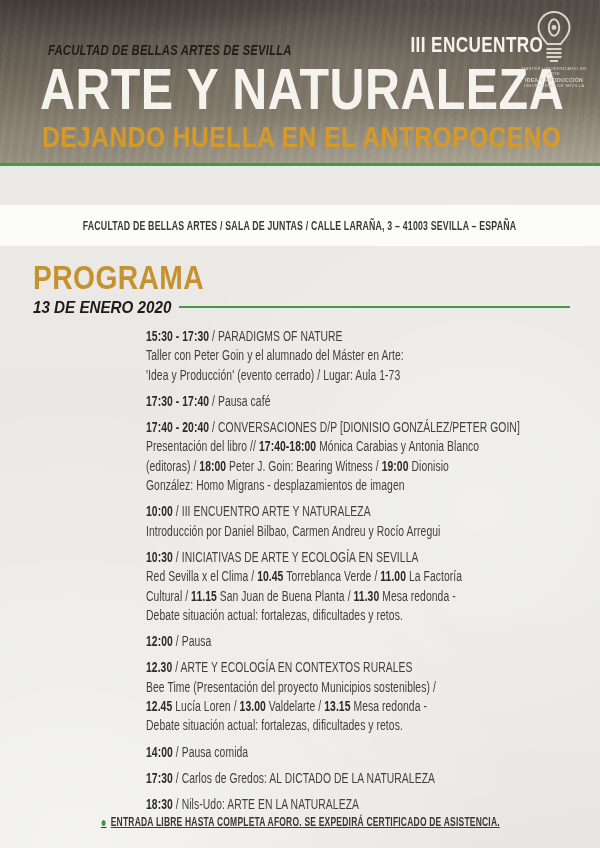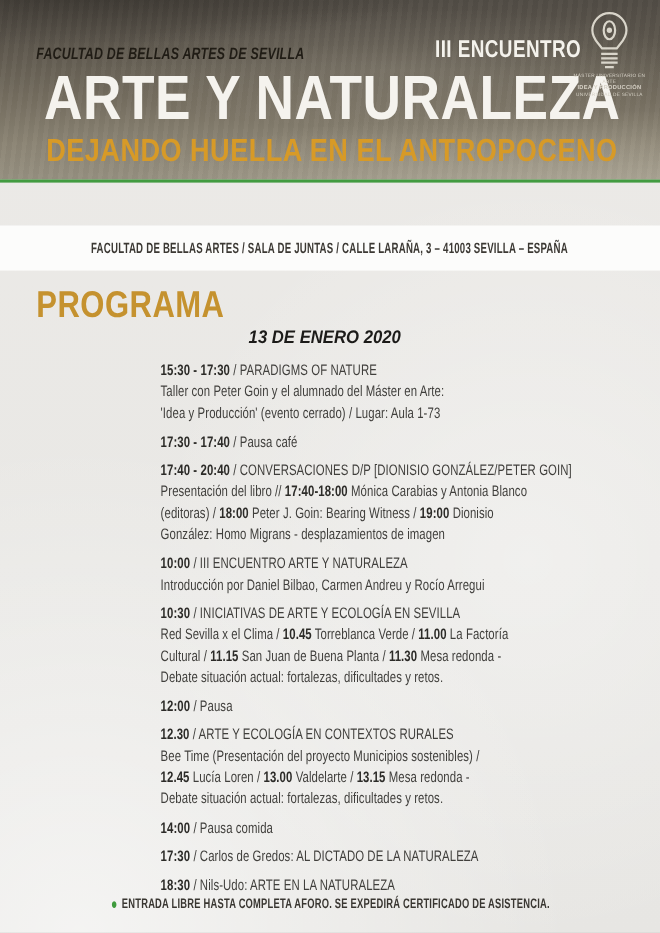--- a/index.html
+++ b/index.html
@@ -16,21 +16,21 @@
   .hero{
     position:relative;height:163px;overflow:hidden;
     background:
       radial-gradient(120% 90% at 88% 115%, rgba(237,230,212,0.30), transparent 60%),
       radial-gradient(95% 65% at 12% -12%, rgba(24,21,17,0.45), transparent 58%),
       radial-gradient(75% 55% at 60% 38%, rgba(243,238,222,0.12), transparent 62%),
       repeating-linear-gradient(97deg, rgba(255,255,255,0.025) 0 4px, rgba(0,0,0,0.02) 4px 9px),
       linear-gradient(180deg,#514c45 0%,#5d574d 25%,#756e60 55%,#8b8474 80%,#969080 100%);
   }
   .hero-top{
-    display:flex;justify-content:flex-end;align-items:flex-end;
+    display:flex;justify-content:flex-start;align-items:flex-end;
     padding:32px 72px 0 48px;
   }
   .kicker{
     font-size:15px;font-weight:bold;font-style:italic;color:#201c15;
     white-space:nowrap;transform:scaleX(.75);transform-origin:0 100%;letter-spacing:.3px;
   }
   .edition{
     font-size:22px;font-weight:bold;color:#f4f2ec;white-space:nowrap;
     transform:scaleX(.78);transform-origin:100% 100%;letter-spacing:.5px;
   }
@@ -55,38 +55,38 @@
   .venue span{
     font-size:13.5px;font-weight:bold;color:#3b3833;white-space:nowrap;
     transform:scaleX(.65);transform-origin:50% 50%;letter-spacing:.3px;
   }
   
   .body{padding:14px 30px 0 33px;}
   .prog-heading{
     margin:0;font-size:34px;line-height:34px;font-weight:bold;color:#c5922f;
     white-space:nowrap;transform:scaleX(.83);transform-origin:0 0;letter-spacing:.5px;
   }
-  .day-head{display:flex;align-items:center;margin:3px 0 10px 0;flex-direction:column;}
+  .day-head{display:flex;align-items:center;margin:3px 0 10px 0;}
   .day-head.second{margin-top:13px;}
   .day-date{
     margin:0;font-size:16.5px;line-height:20px;font-weight:bold;font-style:italic;color:#1c1b19;
     white-space:nowrap;transform:scaleX(.92);transform-origin:0 50%;
   }
   .day-line{flex:1;height:2px;background:#429b40;margin-left:-4px;}
   .events{
     margin-left:113px;width:585px;
     transform:scaleX(.75);transform-origin:0 0;
   }
   .event{
     margin:0 0 7px 0;font-size:13.8px;line-height:19.3px;color:#403f3c;
     white-space:pre-line;letter-spacing:.1px;
   }
   .event .b{font-weight:bold;color:#2c2b28;}
   
-  .footer{position:absolute;left:0;right:0;bottom:18px;display:flex;justify-content:center;}
+  .footer{position:absolute;left:0;right:0;bottom:18px;display:flex;justify-content:center;text-decoration:underline;}
   .footer-inner{white-space:nowrap;transform:scaleX(.68);transform-origin:50% 50%;}
   .footer-dot{color:#3f9b3d;font-size:14px;vertical-align:-1px;}
   .footer-text{font-size:12.5px;font-weight:bold;color:#393631;letter-spacing:.3px;margin-left:6px;}
 </style>
 </head>
 <body>
 
 <div class="page">
 
   <div class="hero">

